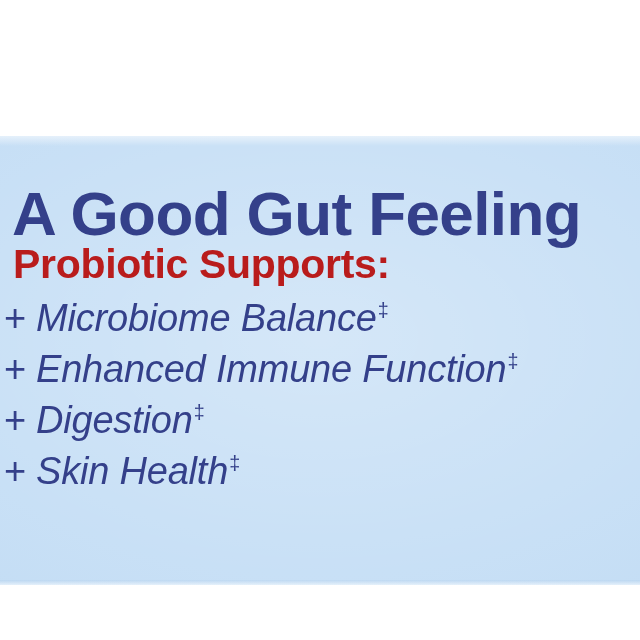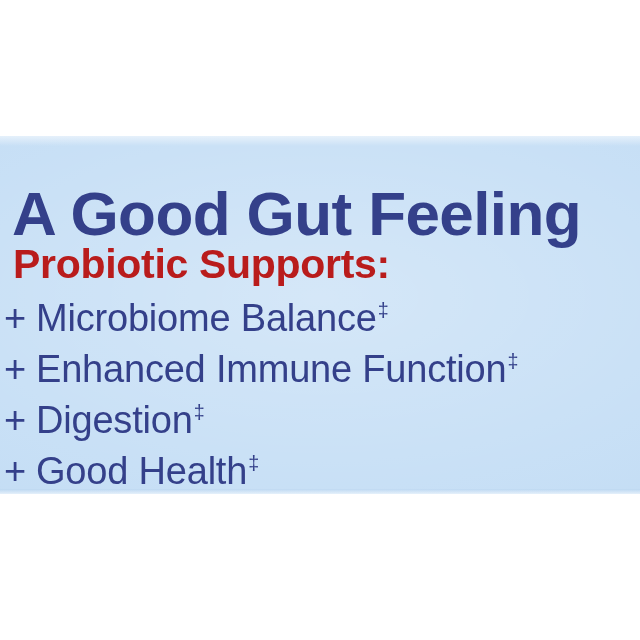--- a/index.html
+++ b/index.html
@@ -14,21 +14,21 @@
     background: #ffffff;
     font-family: "Liberation Sans", sans-serif;
     overflow: hidden;
   }
 
   .package-panel {
     position: absolute;
     left: 0;
     top: 136px;
     width: 640px;
-    height: 358px;
+    height: 449px;
     background: #c3ddf5;
     overflow: hidden;
   }
 
   
   .panel-texture {
     position: absolute;
     inset: 0;
     background:
       radial-gradient(ellipse 120% 100% at 50% 45%,
@@ -103,20 +103,21 @@
   }
 
   .benefit-marker {
     display: inline-block;
     width: 32px;
     color: #34408a;
   }
 
   .benefit-label {
     color: #34408a;
+    font-style: italic;
   }
 
   .benefit-dagger {
     font-size: 0.52em;
     vertical-align: super;
     line-height: 0;
     margin-left: 1px;
     color: #34408a;
   }
 </style>
@@ -140,19 +141,19 @@
 
     <li class="benefit-item">
       <span class="benefit-marker">+</span><span class="benefit-label">Enhanced Immune Function</span><span class="benefit-dagger">‡</span>
     </li>
 
     <li class="benefit-item">
       <span class="benefit-marker">+</span><span class="benefit-label">Digestion</span><span class="benefit-dagger">‡</span>
     </li>
 
     <li class="benefit-item">
-      <span class="benefit-marker">+</span><span class="benefit-label">Good Health</span><span class="benefit-dagger">‡</span>
+      <span class="benefit-marker">+</span><span class="benefit-label">Skin Health</span><span class="benefit-dagger">‡</span>
     </li>
 
   </ul>
 
   <div class="panel-bottom-edge"></div>
 </div>
 
 </body></html>

